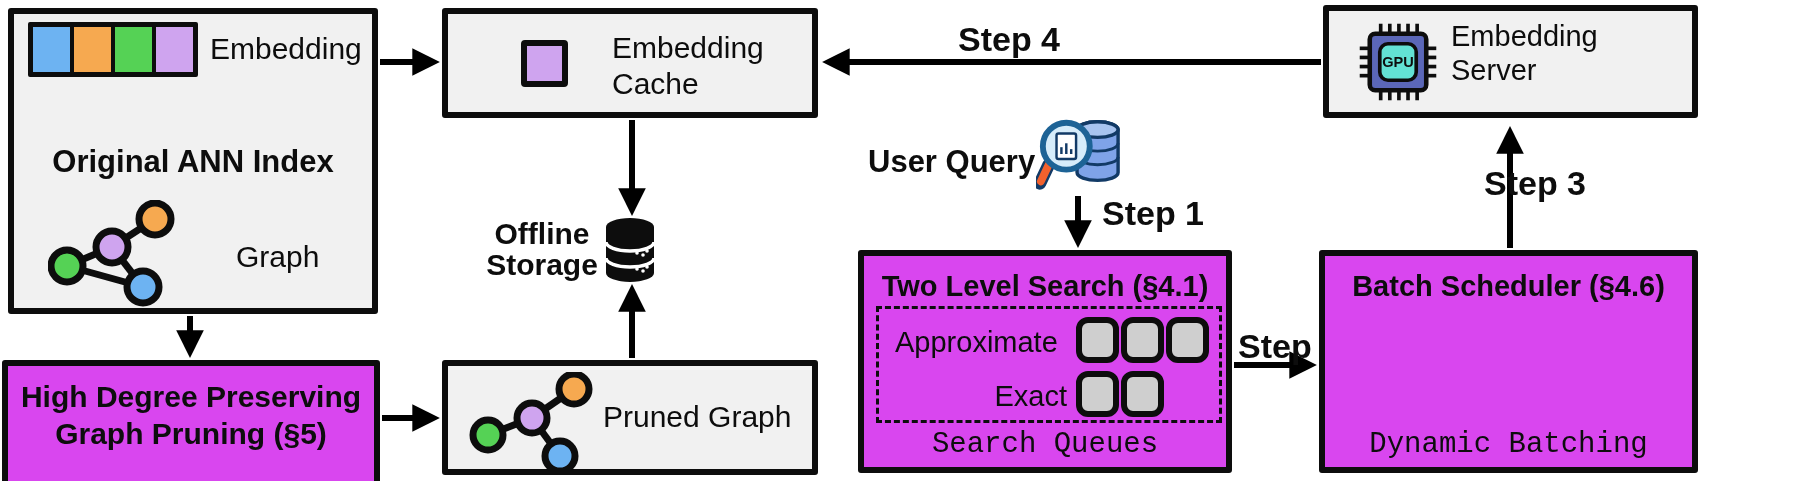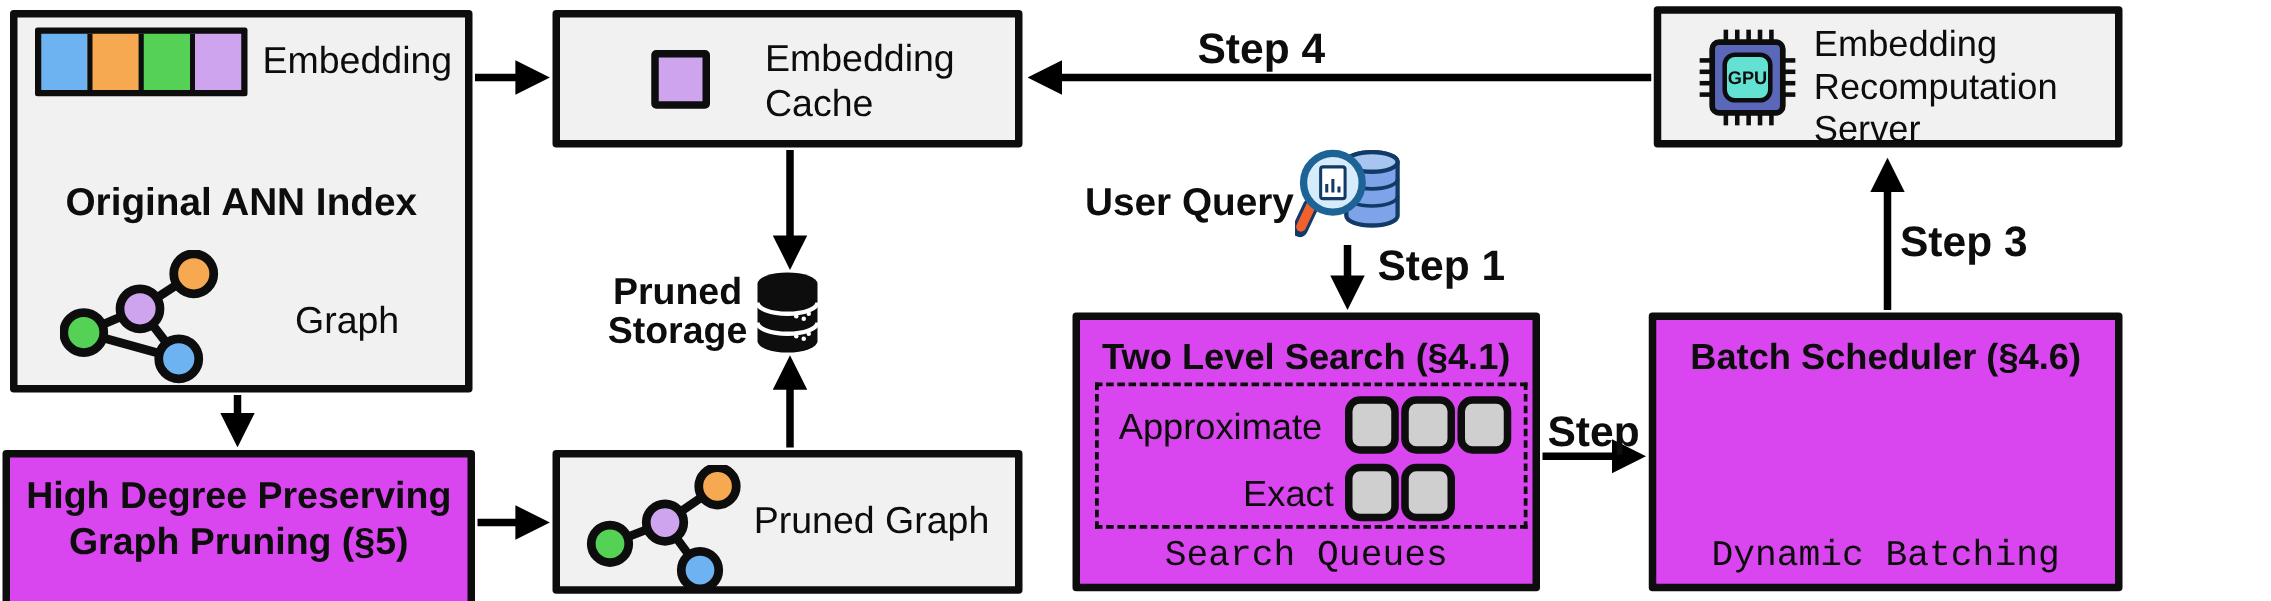--- a/index.html
+++ b/index.html
@@ -101,21 +101,21 @@
 
   <div class="box fill-light" style="left:442px;top:8px;width:376px;height:110px;">
     <div class="cachesq" style="left:73px;top:26px;"></div>
     <div class="abs lbl t30" style="left:164px;top:16px;line-height:36px;">
       <div>Embedding</div>
       <div>Cache</div>
     </div>
   </div>
 
   <div class="abs lbl t30 b" style="left:480px;top:218px;width:124px;text-align:center;line-height:31px;">
-    <div>Pruned</div>
+    <div>Offline</div>
     <div>Storage</div>
   </div>
   <svg class="abs" style="left:604px;top:216px;" width="52" height="68" viewBox="0 0 52 68">
     <path d="M2,11 a24,9 0 0,1 48,0 V57 a24,9 0 0,1 -48,0 Z" fill="#0d0d0d"></path>
     <path d="M2,26 a24,9 0 0,0 48,0" stroke="#ffffff" stroke-width="3.5" fill="none"></path>
     <path d="M2,42 a24,9 0 0,0 48,0" stroke="#ffffff" stroke-width="3.5" fill="none"></path>
     <g fill="#ffffff">
       <circle cx="33" cy="37" r="1.8"></circle>
         <circle cx="39" cy="39" r="1.8"></circle>
         <circle cx="43" cy="35" r="1.8"></circle>
@@ -156,21 +156,21 @@
     <g>
       <rect x="21" y="17" width="20" height="26" rx="2" fill="#ffffff" stroke="#123a66" stroke-width="2.5"></rect>
       <line x1="26" y1="38" x2="26" y2="31" stroke="#123a66" stroke-width="2.5"></line>
       <line x1="31" y1="38" x2="31" y2="27" stroke="#123a66" stroke-width="2.5"></line>
       <line x1="36" y1="38" x2="36" y2="33" stroke="#123a66" stroke-width="2.5"></line>
     </g>
   </svg>
 
   <div class="step" style="left:1102px;top:194px;">Step 1</div>
   <div class="step" style="left:1238px;top:327px;">Step 2</div>
-  <div class="step" style="left:1520px;top:164px;margin-top:11px;">Step 3</div>
+  <div class="step" style="left:1484px;top:164px;">Step 3</div>
   <div class="step" style="left:958px;top:20px;">Step 4</div>
 
   <div class="box fill-dark" style="left:858px;top:250px;width:374px;height:223px;">
     <div class="abs lbl t29 b center" style="left:0;top:14px;">Two Level Search (§4.1)</div>
     <div class="dashed" style="left:12px;top:50px;width:346px;height:117px;">
       <div class="abs lbl t29" style="left:16px;top:17px;width:188px;">Approximate</div>
       <div class="slot-row" style="left:197px;top:8px;">
         <div class="slot"></div>
         <div class="slot"></div>
         <div class="slot"></div>
@@ -210,18 +210,17 @@
           <rect x="76" y="38" width="11" height="4"></rect>
           <rect x="76" y="48" width="11" height="4"></rect>
           <rect x="76" y="58" width="11" height="4"></rect>
       </g>
       <rect x="14" y="14" width="62" height="62" rx="6" fill="#5b67b8" stroke="#0d0d0d" stroke-width="5"></rect>
       <rect x="25" y="25" width="40" height="40" rx="9" fill="#63e2d4" stroke="#0d0d0d" stroke-width="4"></rect>
       <text x="45" y="51" text-anchor="middle" font-family="Liberation Sans, sans-serif" font-size="16" font-weight="700" fill="#0d0d0d">GPU</text>
     </svg>
     <div class="abs lbl t29" style="left:122px;top:8px;line-height:34px;">
       <div>Embedding</div>
-      <div>Recomputation</div>
       <div>Server</div>
     </div>
   </div>
 
 </div>
 
 </body></html>

